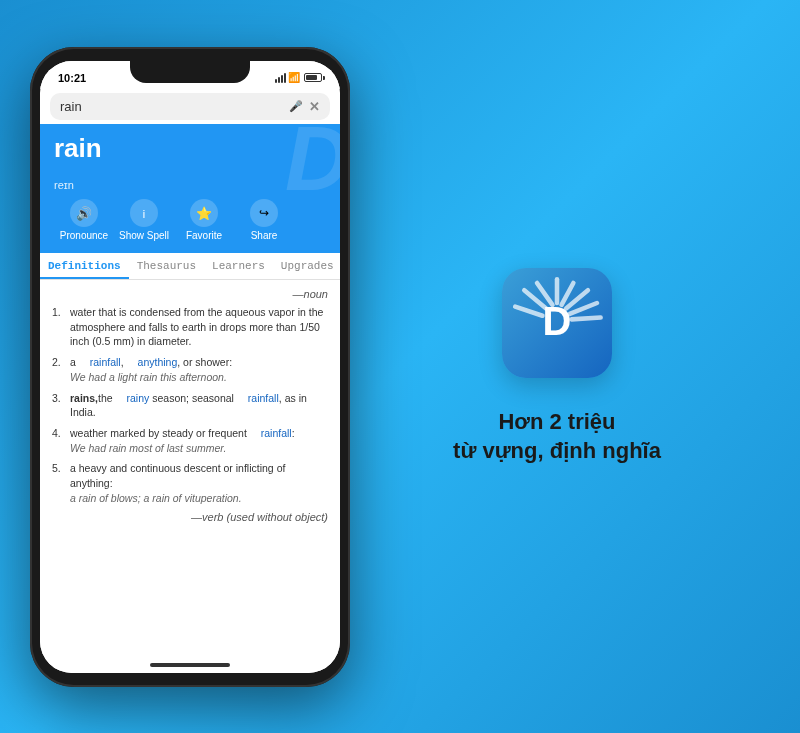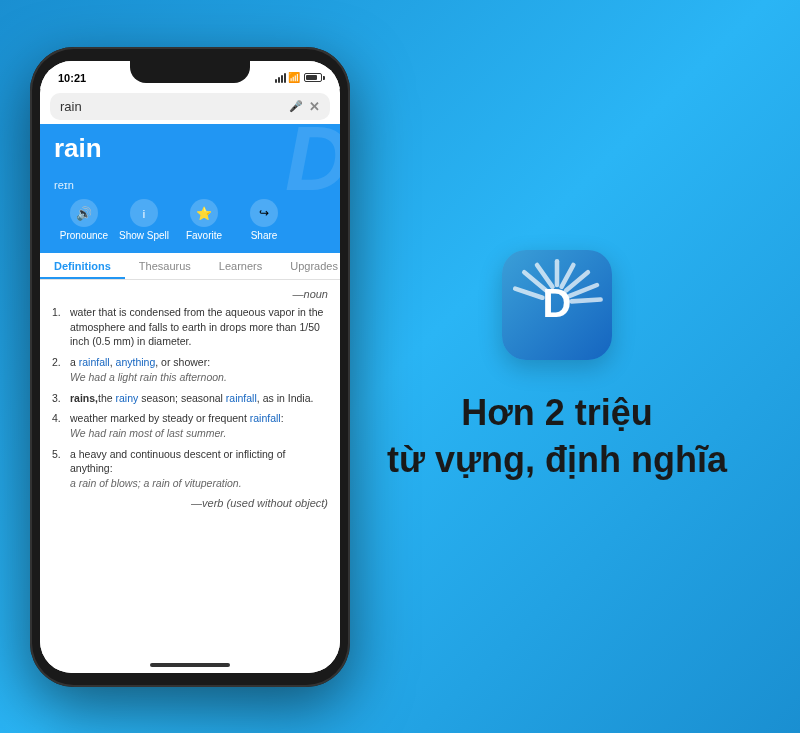--- a/index.html
+++ b/index.html
@@ -185,25 +185,26 @@
     }
 
     
     .tabs {
       display: flex;
       border-bottom: 1px solid #e0e0e0;
       background: white;
     }
 
     .tab {
-      padding: 7px 14px;
+      padding: 7px 8px;
       font-size: 11px;
       color: #888;
       cursor: pointer;
       position: relative;
+      font-family: Liberation Mono, monospace;
     }
 
     .tab.active {
       color: #2196F3;
       font-weight: 600;
     }
 
     .tab.active::after {
       content: '';
       position: absolute;
@@ -250,20 +251,21 @@
       font-weight: 500;
     }
 
     .def-text {
       flex: 1;
     }
 
     .def-text a {
       color: #1565C0;
       text-decoration: none;
+      margin-left: 11px;
     }
 
     .def-text em {
       color: #666;
       font-style: italic;
     }
 
     
     .home-indicator {
       position: absolute;
@@ -303,21 +305,21 @@
       position: absolute;
       top: 50%;
       left: 50%;
       transform: translate(-50%, -50%);
       width: 100px;
       height: 100px;
     }
 
     .promo-text {
       color: #1a1a1a;
-      font-size: 36px;
+      font-size: 22px;
       font-weight: 800;
       text-align: center;
       line-height: 1.3;
     }
 
     
     .signal-bars {
       display: flex;
       align-items: flex-end;
       gap: 1px;

